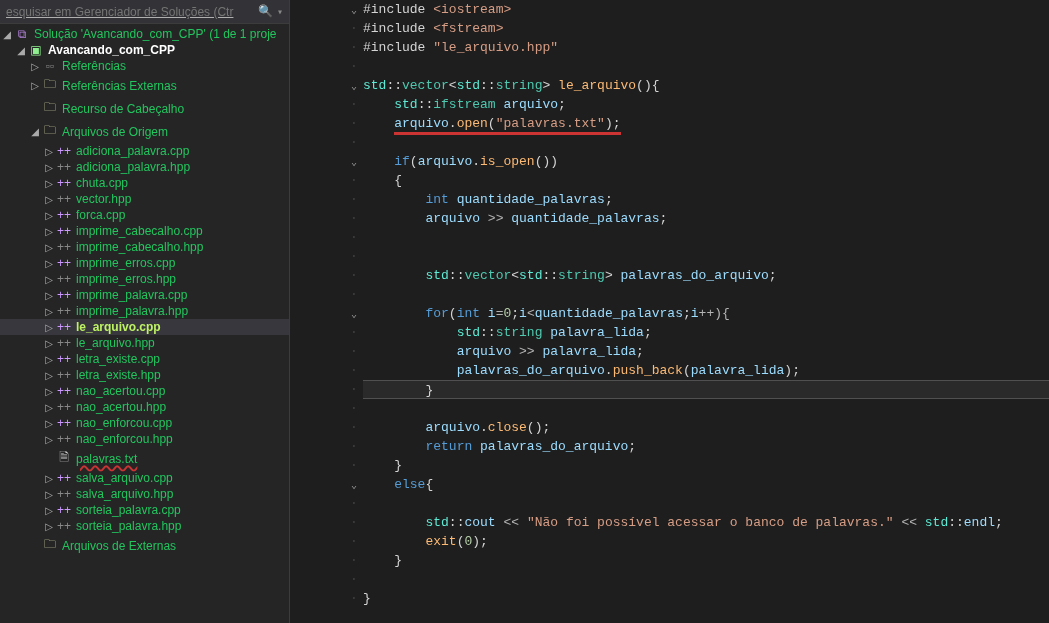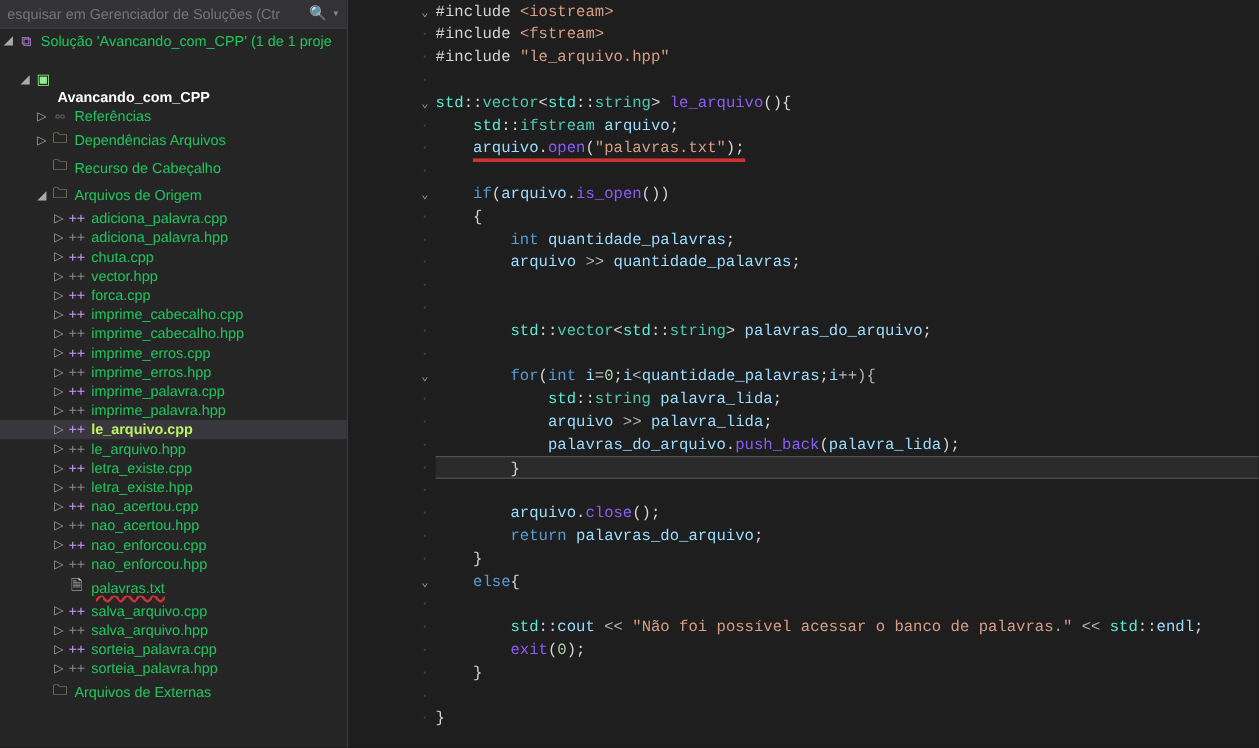--- a/index.html
+++ b/index.html
@@ -28,20 +28,21 @@
   border-bottom: 1px solid #3c3c3c;
 }
 .search-bar input {
   flex: 1;
   background: transparent;
   border: none;
   color: #b0b0b0;
   font-family: 'Segoe UI', sans-serif;
   font-size: 12px;
   outline: none;
+  text-decoration: underline;
 }
 .search-icon {
   color: #888;
   margin-left: 6px;
   font-size: 12px;
 }
 .search-dropdown { color: #888; margin-left: 4px; font-size: 10px; }
 .tree {
   font-family: 'Segoe UI', sans-serif;
   font-size: 12px;
@@ -67,21 +68,21 @@
 }
 .icon-solution { color: #b180d7; }
 .icon-project { color: #90ee90; }
 .icon-folder { color: #dcdcaa; }
 .icon-ref { color: #888; }
 .icon-cpp { color: #cc99ff; }
 .icon-hpp { color: #888; }
 .icon-txt { color: #cccccc; }
 .tree-label { color: #22c55e; }
 .tree-item.active .tree-label { font-weight: bold; color: #bef264; }
-.tree-item.bold .tree-label { font-weight: bold; color: #ffffff; margin-top: 31px; }
+.tree-item.bold .tree-label { font-weight: bold; color: #ffffff; }
 .indent0 { padding-left: 0px; }
 .indent1 { padding-left: 14px; }
 .indent2 { padding-left: 28px; }
 .indent3 { padding-left: 42px; }
 .underline-red { text-decoration: underline wavy #cc3333; text-decoration-thickness: 2px; text-underline-offset: 2px; }
 
 .editor {
   flex: 1;
   background: #1e1e1e;
   position: relative;
@@ -113,21 +114,21 @@
 }
 .code-line { height: 19px; }
 .highlight-line {
   background: #2a2a2a;
   border-top: 1px solid #505050;
   border-bottom: 1px solid #505050;
 }
 
 .c-keyword { color: #569cd6; }
 .c-class { color: #4ec9b0; }
-.c-func { color: #8b5cf6; }
+.c-func { color: #fdba74; }
 .c-var { color: #9cdcfe; }
 .c-string { color: #d69d85; }
 .c-number { color: #b5cea8; }
 .c-punct { color: #d4d4d4; }
 .c-namespace { color: #5eead4; }
 .c-op { color: #b4b4b4; }
 
 .red-underline-svg {
   border-bottom: 3px solid #cc3333;
   padding-bottom: 1px;
@@ -158,21 +159,21 @@
 
     <div class="tree-item indent2">
       <span class="expand">▷</span>
       <span class="icon icon-ref">▫▫</span>
       <span class="tree-label">Referências</span>
     </div>
 
     <div class="tree-item indent2">
       <span class="expand">▷</span>
       <span class="icon icon-folder">🗀</span>
-      <span class="tree-label">Dependências Arquivos</span>
+      <span class="tree-label">Referências Externas</span>
     </div>
 
     <div class="tree-item indent2">
       <span class="expand"></span>
       <span class="icon icon-folder">🗀</span>
       <span class="tree-label">Recurso de Cabeçalho</span>
     </div>
 
     <div class="tree-item indent2">
       <span class="expand">◢</span>

